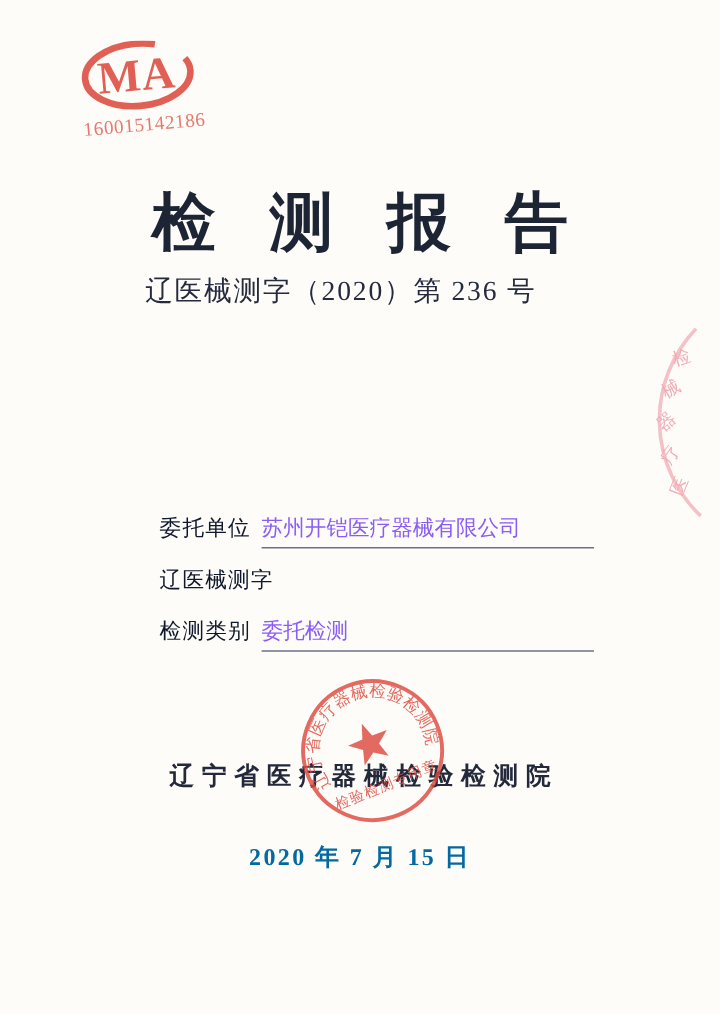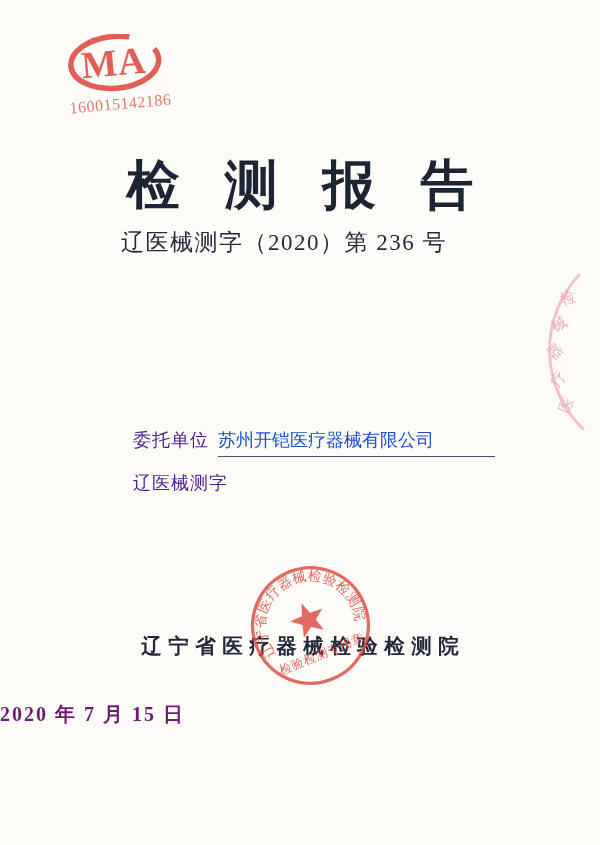--- a/index.html
+++ b/index.html
@@ -15,31 +15,31 @@
          box-sizing:border-box;white-space:nowrap;}
   .report-no{position:absolute;top:227px;left:0;width:568px;text-align:center;
          font-size:23px;color:#252b3d;letter-spacing:1.5px;white-space:nowrap;}
 
   
   .edge-stamp{position:absolute;right:0;top:262px;width:58px;height:172px;opacity:.75;}
 
   
   .fields{position:absolute;left:133px;top:428px;width:380px;}
   .frow{display:flex;align-items:baseline;margin-bottom:15px;height:28px;}
-  .flabel{font-size:18px;color:#4c1d95;letter-spacing:1px;white-space:nowrap;flex:0 0 auto;}
+  .flabel{font-size:18px;color:#0f172a;letter-spacing:1px;white-space:nowrap;flex:0 0 auto;}
   .fvalue{margin-left:9px;width:277px;border-bottom:1.5px solid #47506b;
-          font-size:18px;color:#1d4ed8;padding-bottom:4px;white-space:nowrap;overflow:hidden;}
+          font-size:18px;color:#8b5cf6;padding-bottom:4px;white-space:nowrap;overflow:hidden;}
 
   
   .institution{position:absolute;top:632px;left:0;width:600px;text-align:center;
          font-size:20.5px;font-weight:600;color:#23293a;letter-spacing:6.5px;padding-left:6.5px;
          box-sizing:border-box;white-space:nowrap;}
   .round-stamp{position:absolute;left:245px;top:560px;width:131px;height:131px;opacity:.82;}
-  .date{position:absolute;top:701px;left:0;width:600px;text-align:left;
-         font-size:20px;font-weight:bold;color:#701a75;letter-spacing:2px;white-space:nowrap;}
+  .date{position:absolute;top:701px;left:0;width:600px;text-align:center;
+         font-size:20px;font-weight:bold;color:#0369a1;letter-spacing:2px;white-space:nowrap;}
 
   svg text{font-family:"Liberation Serif","DejaVu Serif",serif;}
 </style>
 </head>
 <body>
 
 <div class="page">
 
   <div class="cma">
     <svg width="160" height="90" viewBox="0 0 160 90">
@@ -68,20 +68,24 @@
   </div>
 
   <div class="fields">
     <div class="frow">
       <span class="flabel">委托单位</span>
       <span class="fvalue">苏州开铠医疗器械有限公司</span>
     </div>
     <div class="frow">
       <span class="flabel">辽医械测字</span>
     </div>
+    <div class="frow">
+      <span class="flabel">检测类别</span>
+      <span class="fvalue">委托检测</span>
+    </div>
   </div>
 
   <div class="institution">辽宁省医疗器械检验检测院</div>
 
   <div class="round-stamp">
     <svg width="131" height="131" viewBox="0 0 136 136">
       <defs>
         <path id="ring-path" d="M 23.8,84.1 A 47,47 0 1 1 112.2,84.1" fill="none"></path>
       </defs>
       <g transform="rotate(-22 68 68)">

